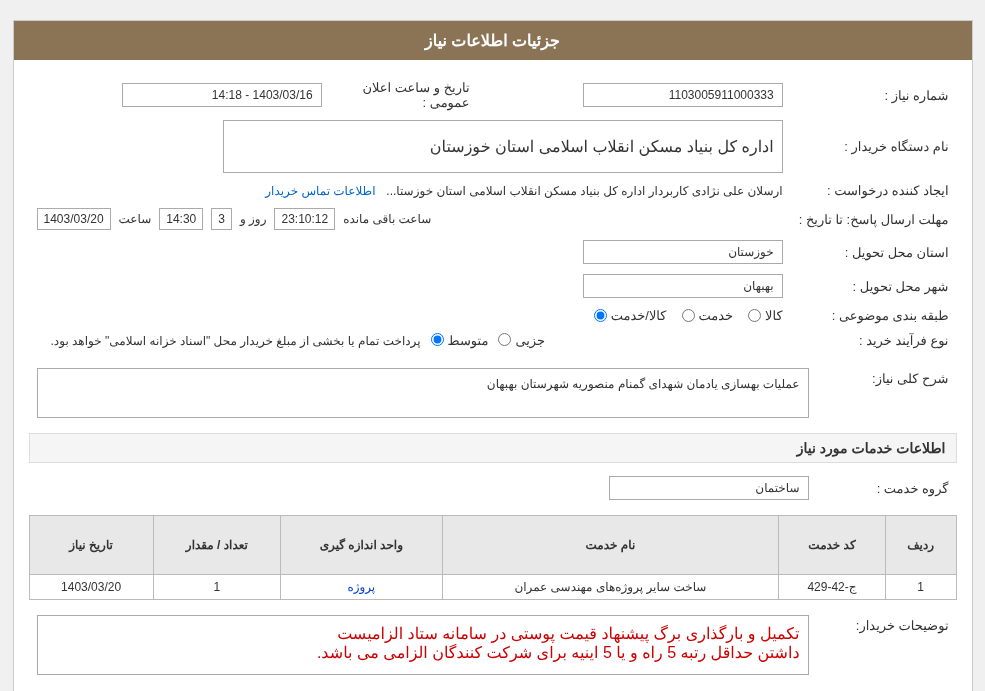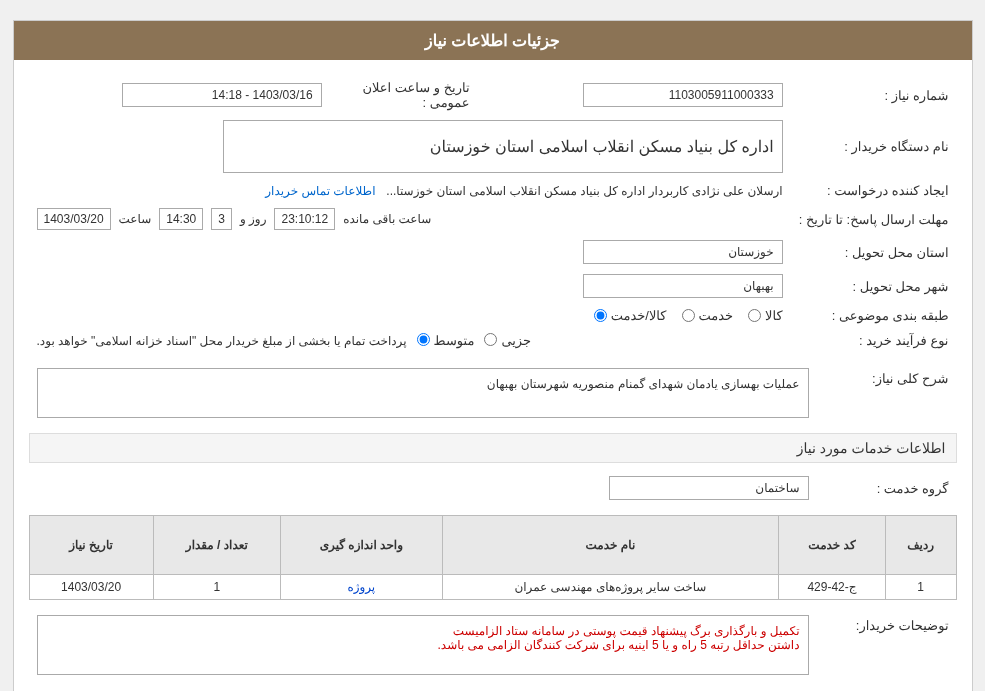--- a/index.html
+++ b/index.html
@@ -65,21 +65,21 @@
     }
     .blue-link {
       color: #0066cc;
       text-decoration: none;
       font-size: 12px;
     }
     .section-title {
       background: #f5f5f5;
       border: 1px solid #ddd;
       padding: 6px 10px;
-      font-weight: normal;
+      font-weight: bold;
       font-size: 14px;
       margin: 10px 0 8px 0;
     }
     .radio-group {
       display: flex;
       gap: 15px;
       justify-content: flex-end;
       flex-direction: row-reverse;
       align-items: center;
     }
@@ -87,20 +87,21 @@
       display: flex;
       align-items: center;
       gap: 4px;
       flex-direction: row-reverse;
     }
     .process-row {
       display: flex;
       align-items: center;
       gap: 10px;
       flex-direction: row-reverse;
+      margin-left: 14px;
     }
     .process-row label {
       display: flex;
       align-items: flex-start;
       gap: 4px;
       flex-direction: row-reverse;
     }
     .description-box {
       border: 1px solid #aaa;
       padding: 8px;
@@ -127,21 +128,21 @@
       padding: 5px 8px;
       text-align: center;
     }
     .services-table td.blue-text {
       color: #0044cc;
     }
     .buyer-notes {
       border: 1px solid #aaa;
       padding: 8px;
       background: #fff;
-      font-size: 12px;
+      font-size: 16px;
       text-align: right;
       min-height: 60px;
       color: #cc0000;
       width: 100%;
     }
     .button-row {
       display: flex;
       justify-content: center;
       gap: 15px;
       margin-top: 15px;

